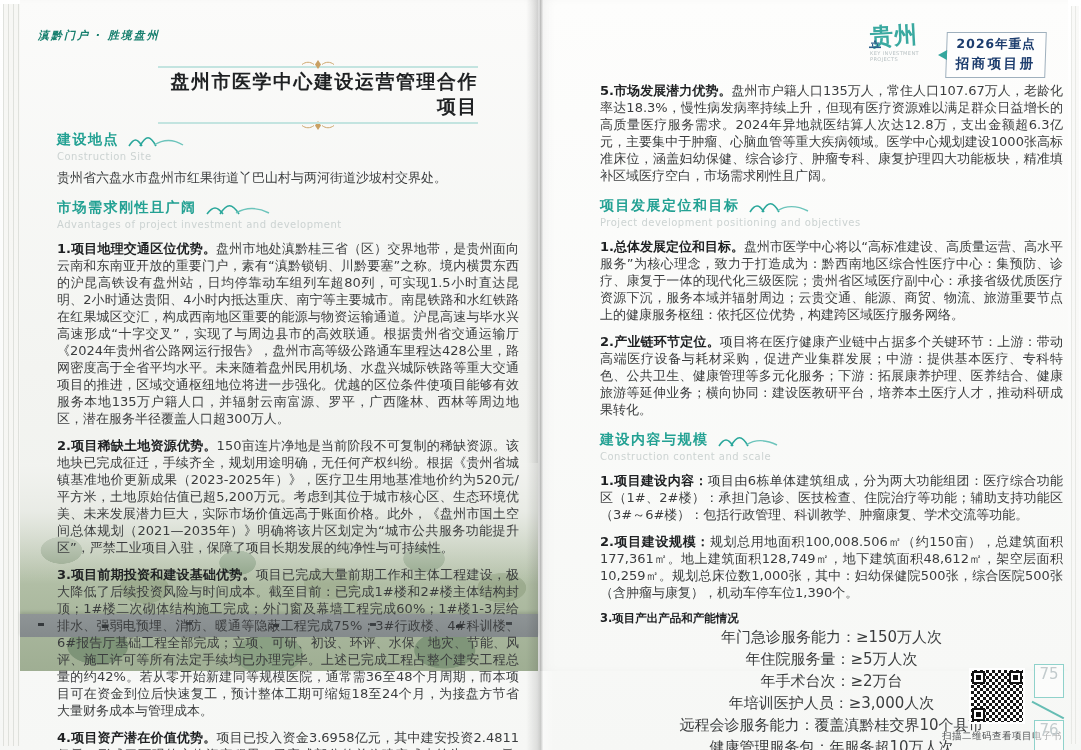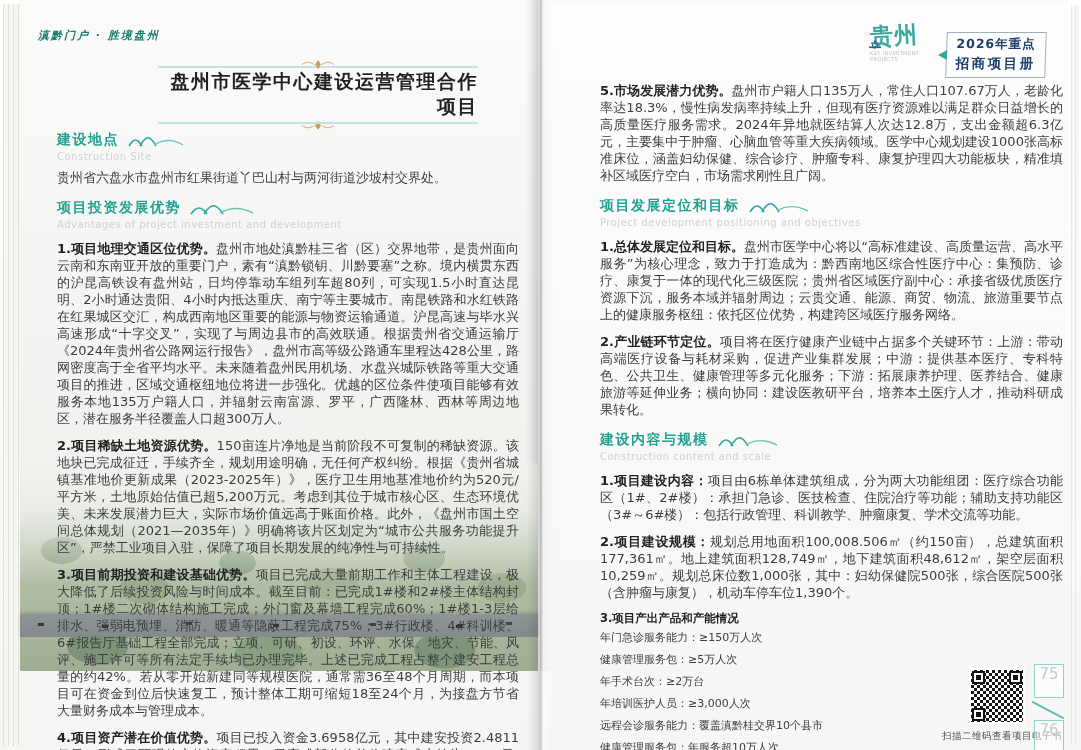--- a/index.html
+++ b/index.html
@@ -41,21 +41,21 @@
   .sec-sub { font-size:10px; color:#ccd3d2; letter-spacing:.5px; margin:2px 0 7px; }
   .mountain { margin-bottom:1px; }
 
   
   .content { position:absolute; left:37px; width:462px; top:118px; z-index:2; }
   .content-r { position:absolute; left:60px; width:463px; top:82px; z-index:2; }
   p.body { font-size:13px; line-height:17px; color:#3b3d3e; text-align:justify; margin:10px 0; }
   p.body b { color:#1e2022; }
   p.site-body { margin:6px 0 4px; }
   .cap-title { font-size:11.5px; font-weight:bold; color:#1e2022; margin:10px 0 4px; }
-  .cap-item { font-size:11px; color:#3b3d3e; margin:0 0 6.5px; line-height:15.5px; }
+  .cap-item { font-size:15px; color:#3b3d3e; margin:0 0 6.5px; line-height:15.5px;text-align:center; }
 
   
   .photo { position:absolute; left:0; right:0; bottom:0; height:208px; z-index:1;
     background:
       radial-gradient(34px 22px at 8% 42%, #8da083 0 60%, transparent 62%),
       radial-gradient(40px 26px at 24% 60%, #9cab8e 0 60%, transparent 62%),
       radial-gradient(30px 20px at 42% 48%, #8aa083 0 60%, transparent 62%),
       radial-gradient(44px 26px at 60% 58%, #a3b194 0 60%, transparent 62%),
       radial-gradient(34px 22px at 78% 46%, #90a487 0 60%, transparent 62%),
       radial-gradient(40px 24px at 93% 60%, #9cab8e 0 60%, transparent 62%),
@@ -128,21 +128,21 @@
         <svg class="mountain" width="58" height="15" viewBox="0 0 58 15">
           <path d="M2 13 C7 5 10 5 15 13" stroke="#2aa79b" fill="none" stroke-width="1.6"></path>
           <path d="M13 13 C19 2 23 2 29 13" stroke="#2aa79b" fill="none" stroke-width="1.6"></path>
           <path d="M27 12 C38 5 48 7 56 12" stroke="#6cc4bb" fill="none" stroke-width="1.4"></path>
         </svg>
       </div>
       <div class="sec-sub">Construction Site</div>
       <p class="body site-body">贵州省六盘水市盘州市红果街道丫巴山村与两河街道沙坡村交界处。</p>
 
       <div class="sec-head">
-        <h3 class="sec-title">项目投资发展优势</h3>
+        <h3 class="sec-title">市场需求刚性且广阔</h3>
         <svg class="mountain" width="66" height="15" viewBox="0 0 66 15">
           <path d="M2 13 C8 5 12 5 18 13" stroke="#2aa79b" fill="none" stroke-width="1.6"></path>
           <path d="M15 13 C22 2 27 2 34 13" stroke="#2aa79b" fill="none" stroke-width="1.6"></path>
           <path d="M31 12 C43 5 54 7 64 12" stroke="#6cc4bb" fill="none" stroke-width="1.4"></path>
         </svg>
       </div>
       <div class="sec-sub">Advantages of project investment and development</div>
 
       <p class="body"><b>1.项目地理交通区位优势。</b><span>盘州市地处滇黔桂三省（区）交界地带，是贵州面向云南和东南亚开放的重要门户，素有“滇黔锁钥、川黔要塞”之称。境内横贯东西的沪昆高铁设有盘州站，日均停靠动车组列车超80列，可实现1.5小时直达昆明、2小时通达贵阳、4小时内抵达重庆、南宁等主要城市。南昆铁路和水红铁路在红果城区交汇，构成西南地区重要的能源与物资运输通道。沪昆高速与毕水兴高速形成“十字交叉”，实现了与周边县市的高效联通。根据贵州省交通运输厅《2024年贵州省公路网运行报告》，盘州市高等级公路通车里程达428公里，路网密度高于全省平均水平。未来随着盘州民用机场、水盘兴城际铁路等重大交通项目的推进，区域交通枢纽地位将进一步强化。优越的区位条件使项目能够有效服务本地135万户籍人口，并辐射云南富源、罗平，广西隆林、西林等周边地区，潜在服务半径覆盖人口超300万人。</span></p>
       <p class="body"><b>2.项目稀缺土地资源优势。</b><span>150亩连片净地是当前阶段不可复制的稀缺资源。该地块已完成征迁，手续齐全，规划用途明确，无任何产权纠纷。根据《贵州省城镇基准地价更新成果（2023-2025年）》，医疗卫生用地基准地价约为520元/平方米，土地原始估值已超5,200万元。考虑到其位于城市核心区、生态环境优美、未来发展潜力巨大，实际市场价值远高于账面价格。此外，《盘州市国土空间总体规划（2021—2035年）》明确将该片区划定为“城市公共服务功能提升区”，严禁工业项目入驻，保障了项目长期发展的纯净性与可持续性。</span></p>
@@ -198,21 +198,21 @@
           <path d="M2 13 C7 5 11 5 16 13" stroke="#2aa79b" fill="none" stroke-width="1.6"></path>
           <path d="M14 13 C20 2 25 2 31 13" stroke="#2aa79b" fill="none" stroke-width="1.6"></path>
           <path d="M29 12 C40 5 50 7 60 12" stroke="#6cc4bb" fill="none" stroke-width="1.4"></path>
         </svg>
       </div>
       <div class="sec-sub">Construction content and scale</div>
       <p class="body"><b>1.项目建设内容：</b><span>项目由6栋单体建筑组成，分为两大功能组团：医疗综合功能区（1#、2#楼）：承担门急诊、医技检查、住院治疗等功能；辅助支持功能区（3#～6#楼）：包括行政管理、科训教学、肿瘤康复、学术交流等功能。</span></p>
       <p class="body"><b>2.项目建设规模：</b><span>规划总用地面积100,008.506㎡（约150亩），总建筑面积177,361㎡。地上建筑面积128,749㎡，地下建筑面积48,612㎡，架空层面积10,259㎡。规划总床位数1,000张，其中：妇幼保健院500张，综合医院500张（含肿瘤与康复），机动车停车位1,390个。</span></p>
       <div class="cap-title">3.项目产出产品和产能情况</div>
       <div class="cap-item">年门急诊服务能力：≥150万人次</div>
-      <div class="cap-item">健康管理服务包：≥5万人次</div>
+      <div class="cap-item">年住院服务量：≥5万人次</div>
       <div class="cap-item">年手术台次：≥2万台</div>
       <div class="cap-item">年培训医护人员：≥3,000人次</div>
       <div class="cap-item">远程会诊服务能力：覆盖滇黔桂交界10个县市</div>
       <div class="cap-item">健康管理服务包：年服务超10万人次</div>
 
       <div class="sec-head">
         <h3 class="sec-title">项目投资估算和效益分析</h3>
         <svg class="mountain" width="62" height="15" viewBox="0 0 62 15">
           <path d="M2 13 C7 5 11 5 16 13" stroke="#2aa79b" fill="none" stroke-width="1.6"></path>
           <path d="M14 13 C20 2 25 2 31 13" stroke="#2aa79b" fill="none" stroke-width="1.6"></path>

